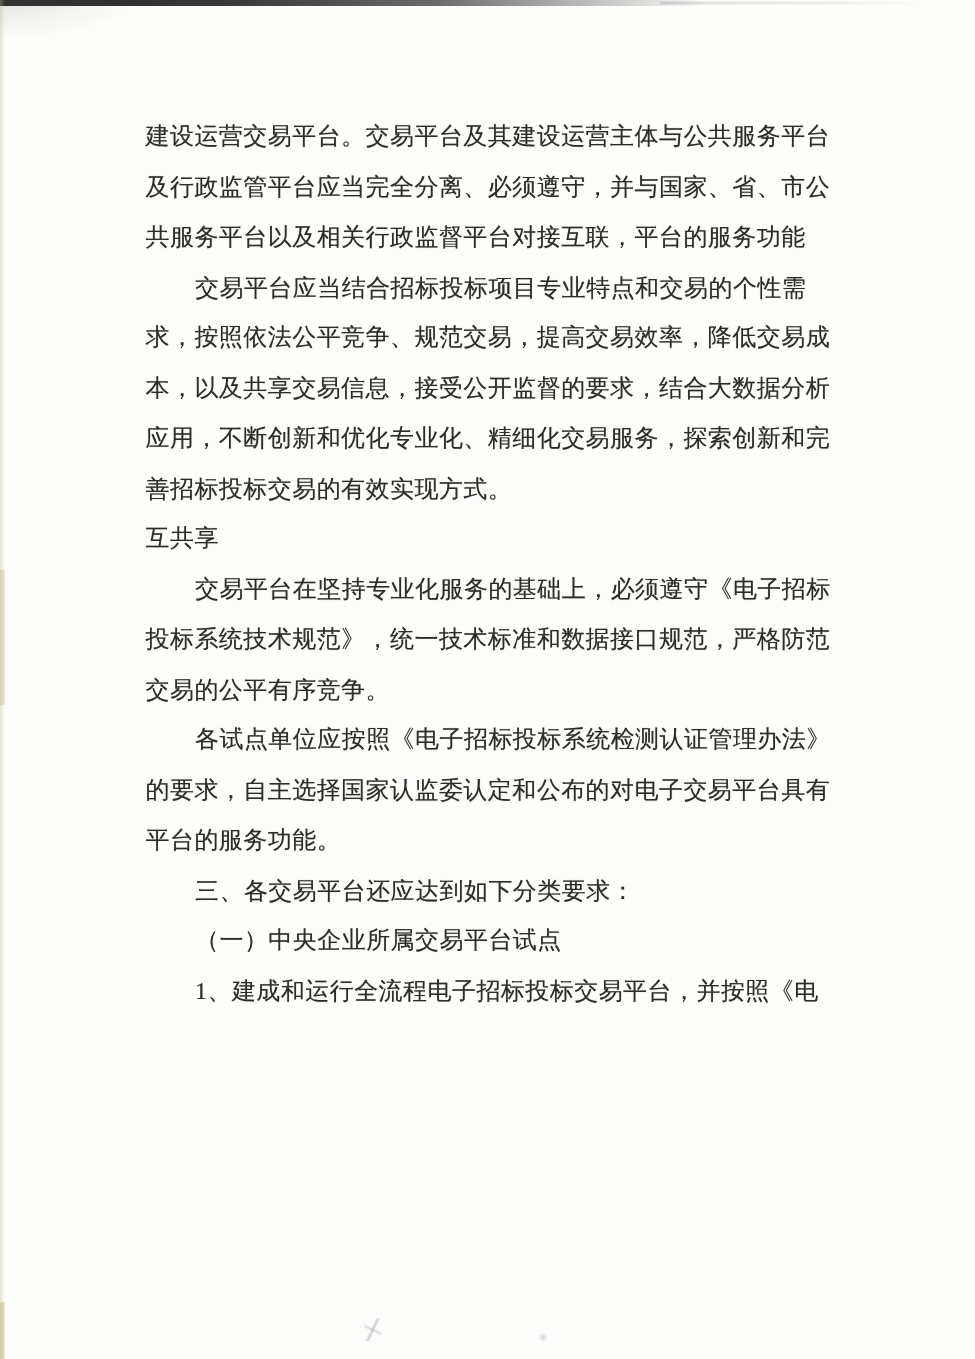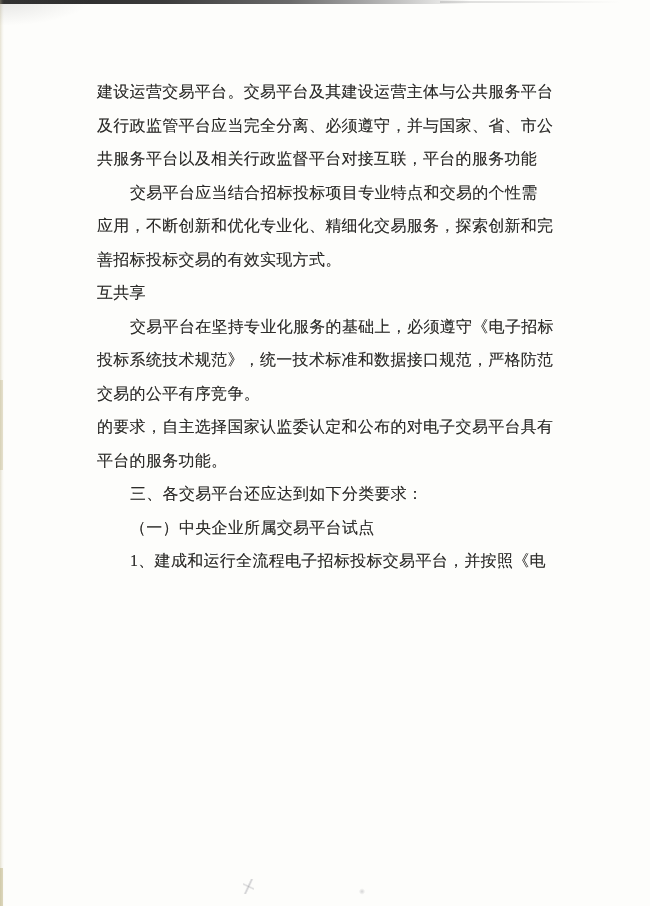--- a/index.html
+++ b/index.html
@@ -102,26 +102,29 @@
   <div class="left-edge"></div>
   <div class="left-edge-patch-a"></div>
   <div class="left-edge-patch-b"></div>
   <div class="corner-shade"></div>
 
   <div class="textblock" id="textblock" style="color: rgb(45, 44, 42);">
       <div class="line">建设运营交易平台。交易平台及其建设运营主体与公共服务平台</div>
       <div class="line">及行政监管平台应当完全分离、必须遵守，并与国家、省、市公</div>
       <div class="line">共服务平台以及相关行政监督平台对接互联，平台的服务功能</div>
       <div class="line indent-2">交易平台应当结合招标投标项目专业特点和交易的个性需</div>
+      <div class="line">求，按照依法公平竞争、规范交易，提高交易效率，降低交易成</div>
+      <div class="line">本，以及共享交易信息，接受公开监督的要求，结合大数据分析</div>
       <div class="line">应用，不断创新和优化专业化、精细化交易服务，探索创新和完</div>
       <div class="line">善招标投标交易的有效实现方式。</div>
       <div class="line">互共享</div>
       <div class="line indent-2">交易平台在坚持专业化服务的基础上，必须遵守《电子招标</div>
       <div class="line">投标系统技术规范》，统一技术标准和数据接口规范，严格防范</div>
       <div class="line">交易的公平有序竞争。</div>
+      <div class="line indent-2">各试点单位应按照《电子招标投标系统检测认证管理办法》</div>
       <div class="line">的要求，自主选择国家认监委认定和公布的对电子交易平台具有</div>
       <div class="line">平台的服务功能。</div>
       <div class="line indent-2">三、各交易平台还应达到如下分类要求：</div>
       <div class="line indent-2">（一）中央企业所属交易平台试点</div>
       <div class="line indent-2">1、建成和运行全流程电子招标投标交易平台，并按照《电</div>
     </div>
 
   <div class="smudge-a"></div>
   <div class="smudge-b"></div>
 </div>

